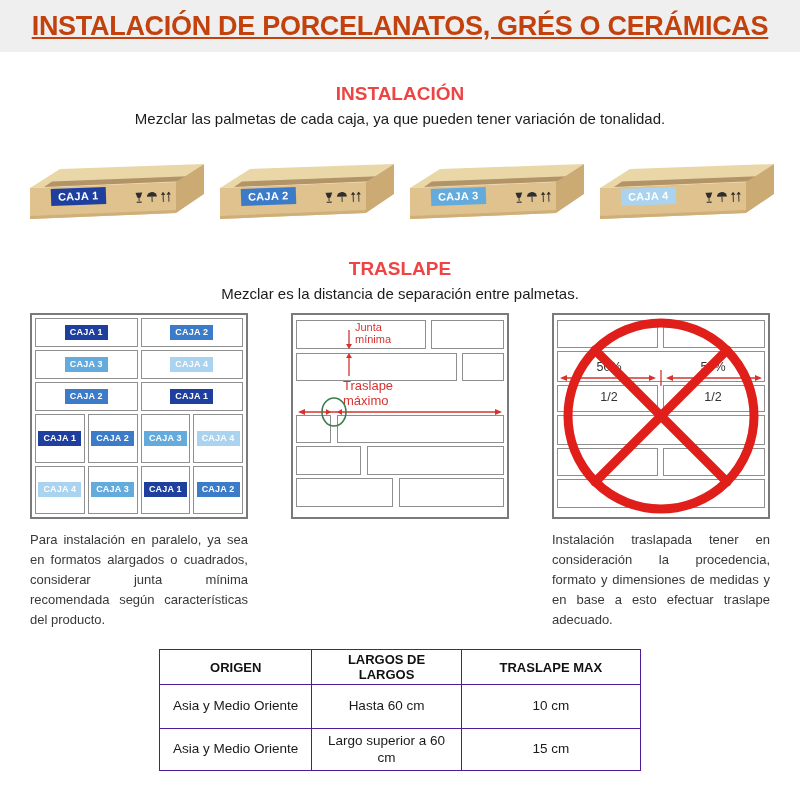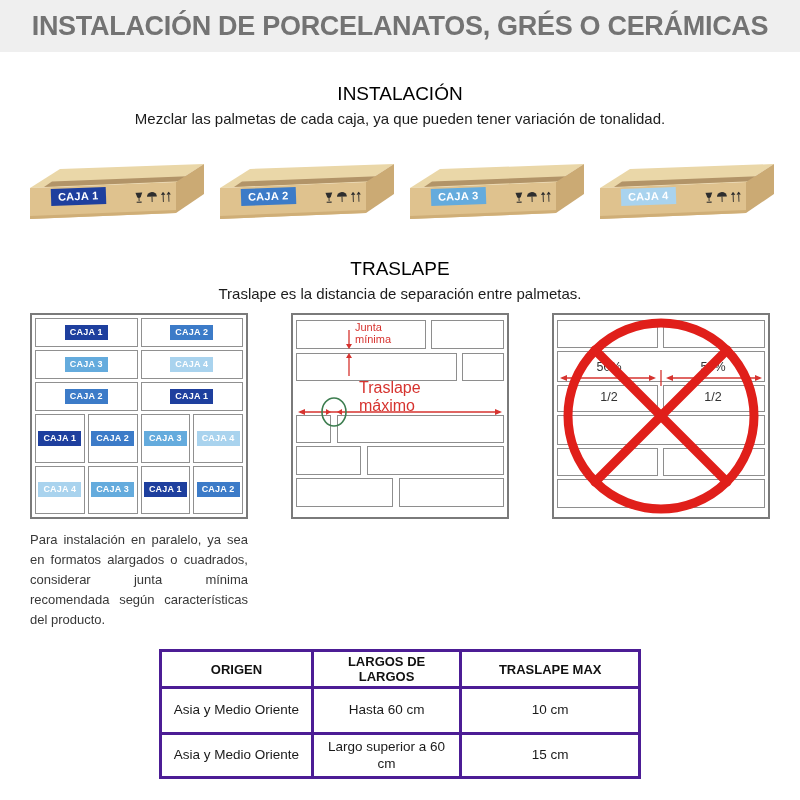--- a/index.html
+++ b/index.html
@@ -1,23 +1,23 @@
 <!DOCTYPE html>
 <html><head>
 <meta charset="utf-8">
 <style>
   html,body{margin:0;padding:0;background:#ffffff;}
   body{width:800px;height:800px;overflow:hidden;font-family:"Liberation Sans",sans-serif;color:#1a1a1a;position:relative;}
 
   
   .title-band{height:52px;background:#efefef;display:flex;align-items:center;justify-content:center;}
-  .title-band h1{margin:0;font-size:27px;font-weight:700;letter-spacing:-0.3px;color:#737373;}
-
-  
-  .sec-head{margin:31px 0 0 0;text-align:center;font-size:19px;font-weight:400;color:#000000;line-height:22px;}
+  .title-band h1{margin:0;font-size:27px;font-weight:700;letter-spacing:-0.3px;color:#c2410c;text-decoration:underline;}
+
+  
+  .sec-head{margin:31px 0 0 0;text-align:center;font-size:19px;font-weight:700;color:#ef4444;line-height:22px;}
   .sec-head.traslape{margin-top:23px;}
   .sec-sub{margin:4px 0 0 0;text-align:center;font-size:15px;color:#1c1c1c;line-height:20px;}
 
   
   .boxes-row{width:748px;margin:32px 0 0 28px;display:flex;justify-content:space-between;height:74px;}
   .box{position:relative;width:178px;height:72px;}
   .box svg.box-shape{position:absolute;left:0;top:0;}
   .box .caja-label{position:absolute;left:23px;top:27px;padding:2px 7px 3px 7px;font-size:11px;font-weight:700;color:#ffffff;transform:rotate(-2deg);letter-spacing:0.3px;}
   .box .icon-row{position:absolute;left:107px;top:31px;display:flex;gap:4px;transform:rotate(-2deg);}
   .box .icon-row svg{display:block;}
@@ -32,34 +32,34 @@
   .tile-row.wide{height:29px;}
   .tile-row.square{flex:1;}
   .tile{flex:1;background:#fff;border:1.5px solid #909090;box-sizing:border-box;display:flex;align-items:center;justify-content:center;}
   .tile .caja-label{font-size:9px;font-weight:700;color:#fff;padding:2px 5px 3px 5px;white-space:nowrap;letter-spacing:0.2px;}
 
   
   .plank{position:absolute;background:#fff;border:1.5px solid #8e8e8e;box-sizing:border-box;}
   .overlay-svg{position:absolute;left:0;top:0;z-index:6;pointer-events:none;}
   .red-note{position:absolute;color:#d6332f;font-weight:400;z-index:5;line-height:1.12;}
   .note-junta{left:62px;top:6px;width:58px;font-size:11px;}
-  .note-traslape{left:66px;top:64px;width:80px;font-size:16px;}
+  .note-traslape{left:50px;top:64px;width:80px;font-size:13px;}
   .gray-note{position:absolute;color:#333;z-index:5;text-align:center;}
   .note-50l{left:3px;top:45px;width:104px;font-size:12.5px;}
   .note-50r{left:107px;top:45px;width:104px;font-size:12.5px;}
   .note-12l{left:3px;top:75px;width:104px;font-size:12.5px;}
   .note-12r{left:107px;top:75px;width:104px;font-size:12.5px;}
 
   
   .captions-row{width:740px;margin:11px 0 16px 30px;display:flex;justify-content:space-between;align-items:flex-end;}
   .caption{width:218px;font-size:13px;line-height:20px;color:#383838;text-align:justify;}
 
   
   table.origin{width:482px;margin:19px auto 0 auto;border-collapse:collapse;table-layout:fixed;}
-  table.origin th,table.origin td{border:3px solid #4c1d95;text-align:center;vertical-align:middle;padding:2px 6px;}
+  table.origin th,table.origin td{border:1px solid #4c1d95;text-align:center;vertical-align:middle;padding:2px 6px;}
   table.origin th{font-size:13px;font-weight:700;height:24px;color:#111;}
   table.origin td{font-size:13.5px;color:#1a1a1a;white-space:pre-line;line-height:1.25;}
   table.origin tr.r0 td{height:34px;}
   table.origin tr.r1 td{height:39px;}
   table.origin tr.r2 td{height:37px;}
 </style>
 </head>
 <body>
 
 <div class="title-band">
@@ -175,21 +175,21 @@
           <polygon points="2.2,0 0,3.2 4.4,3.2"></polygon>
           <rect x="1.75" y="3.2" width="0.9" height="7.2"></rect>
           <polygon points="7.8,0 5.6,3.2 10,3.2"></polygon>
           <rect x="7.35" y="3.2" width="0.9" height="7.2"></rect>
         </svg>
     </span>
   </div>
 </div>
 
 <div class="sec-head traslape">TRASLAPE</div>
-<div class="sec-sub">Traslape es la distancia de separación entre palmetas.</div>
+<div class="sec-sub">Mezclar es la distancia de separación entre palmetas.</div>
 
 <div class="panels-row">
 
   <div class="panel">
     <div class="tile-grid">
         <div class="tile-row wide">
           <div class="tile">
             <span class="caja-label" style="background: rgb(30, 63, 158);">CAJA 1</span>
           </div>
           <div class="tile">
@@ -304,20 +304,21 @@
         <circle cx="107" cy="101" r="93"></circle>
         <line x1="41" y1="35" x2="173" y2="167"></line>
         <line x1="173" y1="35" x2="41" y2="167"></line>
       </g>
     </svg>
   </div>
 </div>
 
 <div class="captions-row">
   <div class="caption">Para instalación en paralelo, ya sea en formatos alargados o cuadrados, considerar junta mínima recomendada según características del producto.</div>
+  <div class="caption">Instalación traslapada tener en consideración la procedencia, formato y dimensiones de medidas y en base a esto efectuar traslape adecuado.</div>
 </div>
 
 <table class="origin">
   <colgroup>
       <col style="width:31.7%">
       <col style="width:31%">
       <col style="width:37.3%">
     </colgroup>
   <thead>
     <tr>

